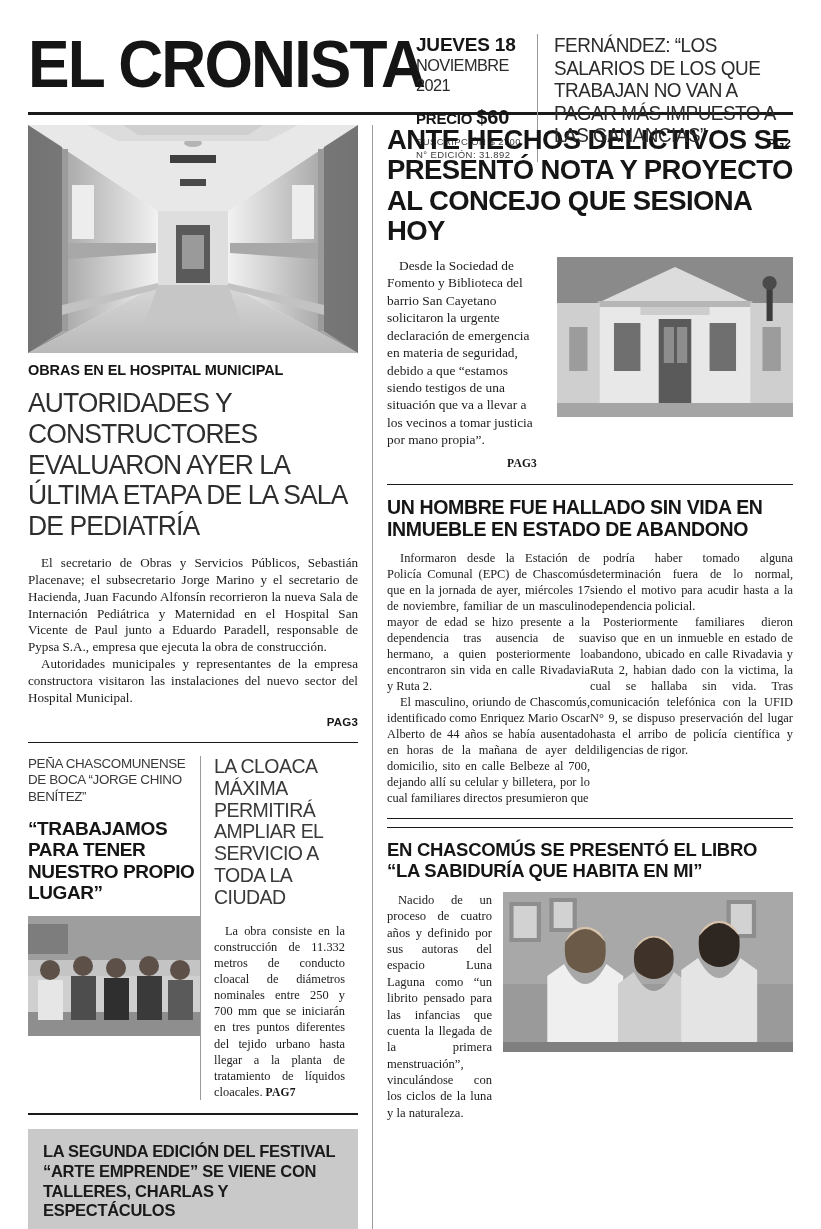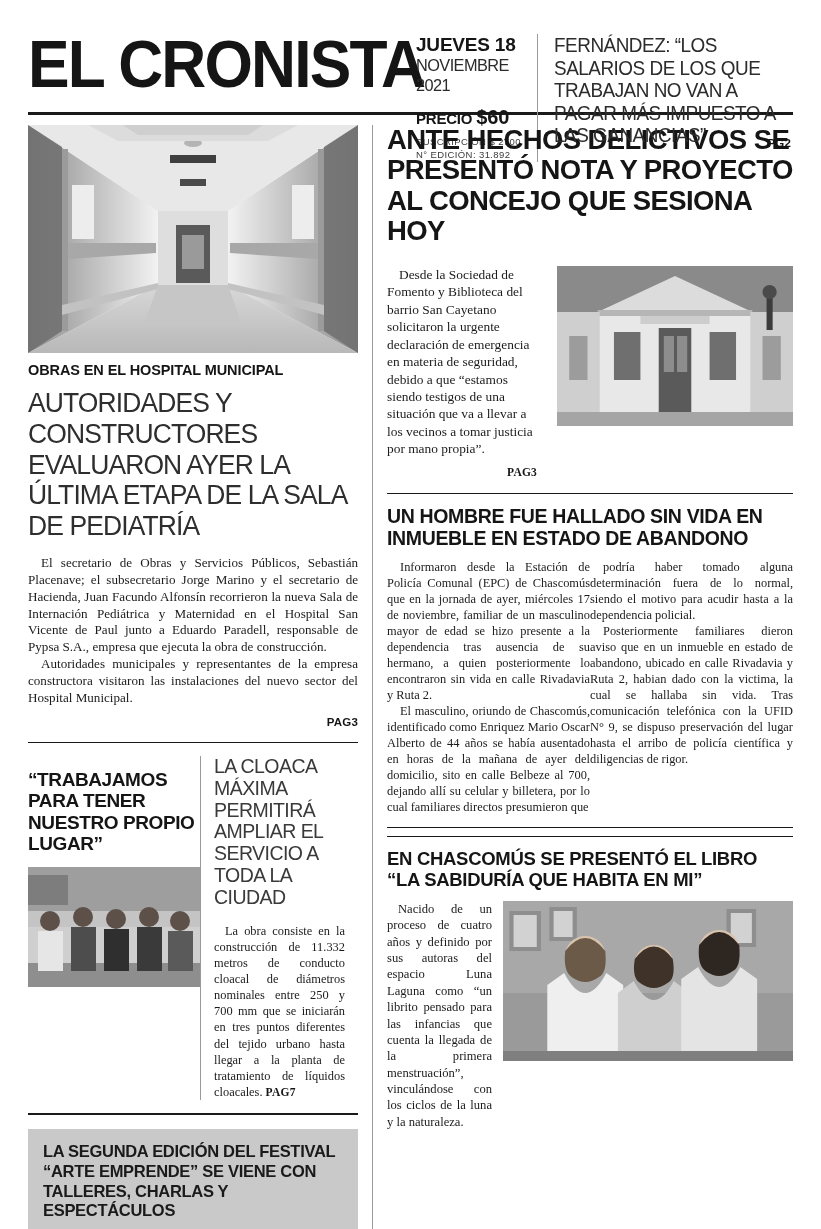--- a/index.html
+++ b/index.html
@@ -77,21 +77,21 @@
     font-size:13.1px;line-height:1.29;text-align:justify;color:#1b1b1b;
   }
   .body-serif p{margin:0;text-indent:13px;}
   .body-serif p+p{margin-top:0;}
   .small-serif{font-family:"Liberation Serif", serif;font-size:12.4px;line-height:1.30;text-align:justify;color:#1b1b1b;}
   .small-serif p{margin:0;text-indent:11px;}
 
   .pag-right{text-align:right;margin-top:5px;}
 
   
-  .lead-flex{display:flex;gap:20px;margin-top:20px;}
+  .lead-flex{display:flex;gap:20px;margin-top:11px;}
   .lead-text{flex:0 0 150px;font-family:"Liberation Serif", serif;font-size:13.4px;line-height:1.30;color:#1b1b1b;}
   .lead-text p{margin:0;text-indent:12px;}
   .lead-photo{flex:1 1 auto;}
 
   .twocol{display:flex;gap:0;margin-top:9px;}
   .twocol>div{flex:1 1 0;}
 
   
   .lower{display:flex;margin-top:13px;}
   .lowL{width:172px;flex:0 0 172px;}
@@ -197,20 +197,21 @@
         <p>Autoridades municipales y representantes de la empresa constructora visitaron las instalaciones del nuevo sector del Hospital Municipal.</p>
       </div>
       <div class="pag-right">
         <span class="pgref">PAG3</span>
       </div>
 
       <div class="rule-thin" style="margin-top:12px;"></div>
 
       <div class="lower">
         <div class="lowL">
+          <div class="mini-kicker">PEÑA CHASCOMUNENSE DE BOCA “JORGE CHINO BENÍTEZ”</div>
           <div class="quote-head">“TRABAJAMOS PARA TENER NUESTRO PROPIO LUGAR”</div>
           <div class="photo" style="height:120px;margin-top:12px;">
             <svg viewBox="0 0 172 120" preserveAspectRatio="none" aria-hidden="true">
               <rect width="172" height="120" fill="#cfcfcf"></rect>
               <rect y="0" width="172" height="44" fill="#9e9e9e"></rect>
               <rect y="44" width="172" height="16" fill="#c4c4c4"></rect>
               <rect y="96" width="172" height="24" fill="#8e8e8e"></rect>
               <circle cx="22" cy="54" r="10" fill="#5d5048"></circle>
               <rect x="10" y="64" width="25" height="40" fill="#e6e6e6"></rect>
               <circle cx="55" cy="50" r="10" fill="#5d5048"></circle>

